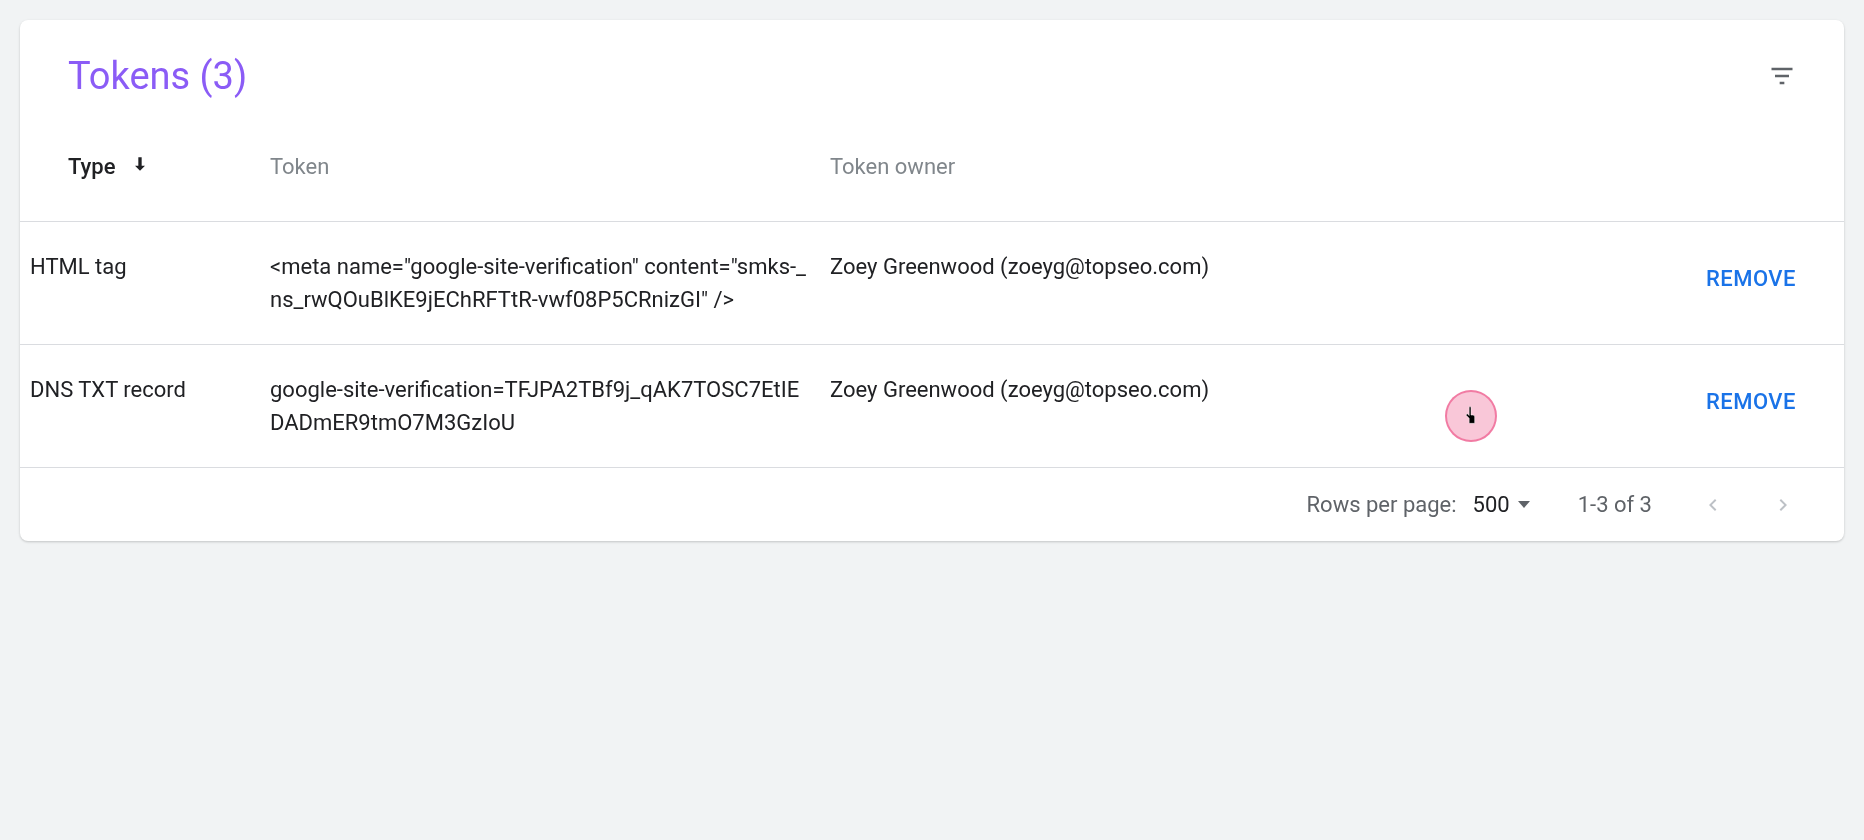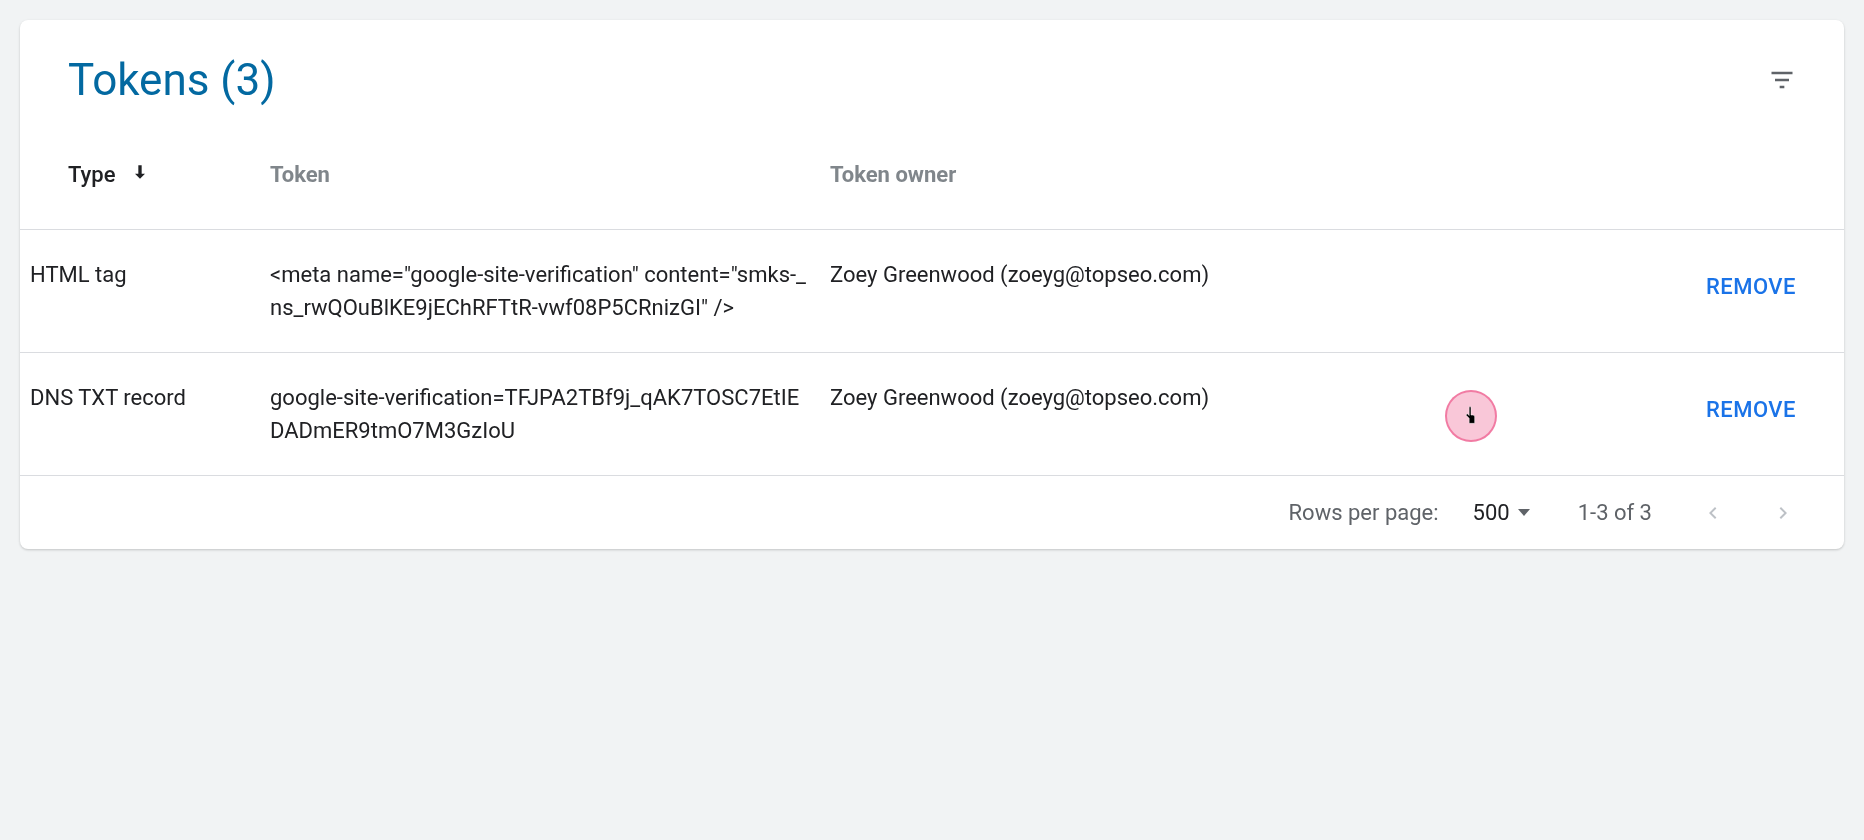--- a/index.html
+++ b/index.html
@@ -23,37 +23,37 @@
     height: auto;
     padding: 0;
   }
   .card-header {
     display: flex;
     justify-content: space-between;
     align-items: center;
     padding: 34px 48px 34px 48px;
   }
   .title {
-    font-size: 44px;
-    color: #0369a1;
+    font-size: 38px;
+    color: #8b5cf6;
     font-weight: 400;
   }
   .filter-icon {
     width: 28px;
     height: 28px;
     fill: #5f6368;
     cursor: pointer;
   }
   table {
     width: 100%;
     border-collapse: collapse;
   }
   thead th {
     text-align: left;
-    font-weight: 700;
+    font-weight: 400;
     font-size: 22px;
     color: #80868b;
     padding: 22px 10px 42px 10px;
     border-bottom: 1px solid #dadce0;
   }
   thead th:first-child {
     padding-left: 48px;
     color: #202124;
     font-weight: 500;
   }
@@ -96,21 +96,21 @@
     justify-content: flex-end;
     align-items: center;
     padding: 24px 48px 24px 0;
     gap: 48px;
     color: #5f6368;
     font-size: 22px;
   }
   .rows-per-page {
     display: flex;
     align-items: center;
-    gap: 34px;
+    gap: 16px;
   }
   .rows-select {
     display: flex;
     align-items: center;
     gap: 8px;
     cursor: pointer;
     color: #202124;
   }
   .dropdown-arrow {
     width: 0;

